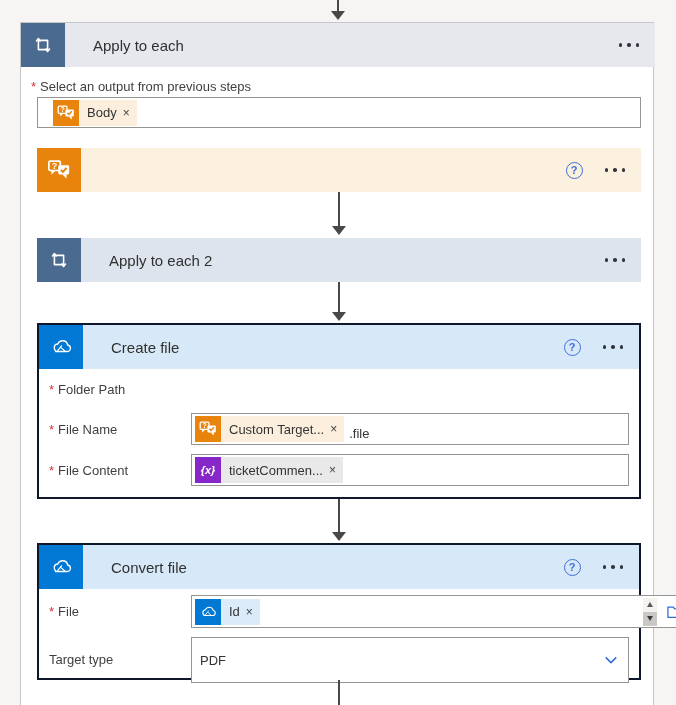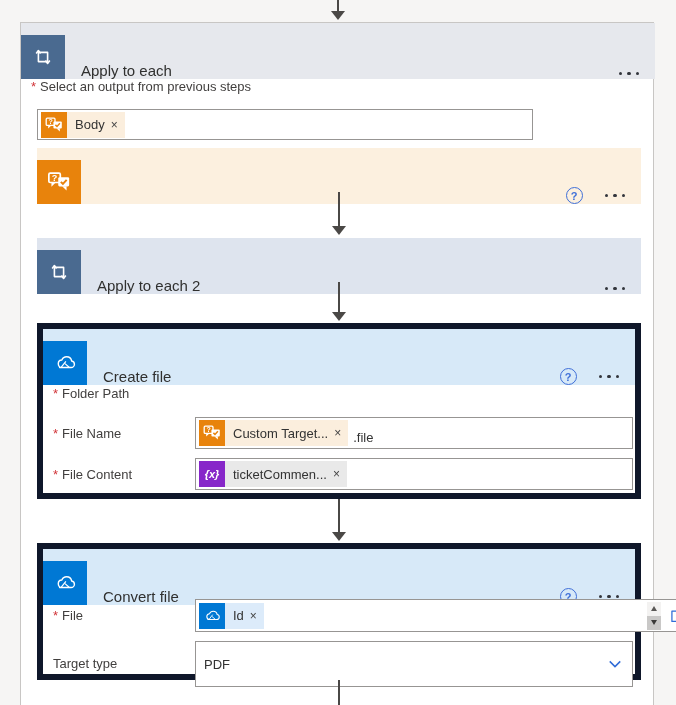--- a/index.html
+++ b/index.html
@@ -6,21 +6,21 @@
   body{width:676px;height:705px;background:#f6f5f4;font-family:"Liberation Sans",sans-serif;position:relative;}
   .canvas{position:absolute;inset:0;}
 
   
   .vline{position:absolute;width:2px;background:#4a4846;}
   .ahead{position:absolute;width:0;height:0;border-left:7px solid transparent;border-right:7px solid transparent;border-top:9px solid #4a4846;}
 
   
   .scope{position:absolute;left:20px;top:22px;width:634px;height:700px;background:#fff;border:1px solid #c8c6c4;box-sizing:border-box;}
 
-  .hdr{position:absolute;display:flex;align-items:flex-end;height:56px;cursor:pointer;}
+  .hdr{position:absolute;display:flex;align-items:center;height:44px;cursor:pointer;gap:12px;}
   .tile{width:44px;height:44px;flex:none;display:flex;align-items:center;justify-content:center;}
   .tile-slate{background:#4a6a90;}
   .tile-orange{background:#e8830c;}
   .tile-blue{background:#0078d4;}
   .hdr-title{margin-left:16px;font-size:15px;color:#30302f;white-space:nowrap;}
   .hdr-right{margin-left:auto;display:flex;align-items:center;gap:22px;margin-right:16px;}
   .dots{display:flex;gap:5px;align-items:center;padding:4px 0;}
   .dots i{width:3.5px;height:3.5px;border-radius:50%;background:#32353c;display:block;}
   .help{width:17px;height:17px;border:1.5px solid #3f6fd8;border-radius:50%;color:#3f6fd8;
         font-size:11px;font-weight:bold;display:flex;align-items:center;justify-content:center;box-sizing:border-box;}
@@ -28,21 +28,21 @@
   .hdr-scope1{left:0;top:0;width:634px;background:#e6e8ed;}
   .hdr-gc{left:16px;top:125px;width:604px;background:#fcf0df;}
   .hdr-scope2{left:16px;top:215px;width:604px;background:#dee4ee;}
 
   .flabel{position:absolute;font-size:13px;color:#413f3e;display:flex;align-items:center;}
   .req{color:#d13438;margin-right:4px;}
 
   .ibox{position:absolute;background:#fff;border:1px solid #979593;box-sizing:border-box;
         display:flex;align-items:center;padding:0 8px;font-size:13px;color:#333;}
 
-  .card{position:absolute;left:16px;width:604px;background:#fff;border:6px solid #0f172a;box-sizing:border-box;}
+  .card{position:absolute;left:16px;width:604px;background:#fff;border:2px solid #0f172a;box-sizing:border-box;}
   .card .hdr{position:absolute;left:0;top:0;width:100%;}
   .hdr-bluebg{background:#d7e9f8;}
 
   .chip{display:inline-flex;align-items:center;height:26px;font-size:13px;color:#333;cursor:pointer;flex:none;}
   .chip .cicon{width:26px;height:26px;flex:none;display:flex;align-items:center;justify-content:center;}
   .chip .ctext{margin:0 6px 0 8px;white-space:nowrap;}
   .chip .x{font-size:12px;color:#444;margin-right:7px;cursor:pointer;}
   .chip-peach{background:#fbeedd;}
   .chip-gray{background:#e9e9e9;}
   .chip-blue{background:#dcebfa;}
@@ -108,21 +108,21 @@
             <i></i>
           </div>
       </div>
     </div>
 
     <div class="flabel" style="left:10px;top:56px">
       <span class="req">*</span>
       <span>Select an output from previous steps</span>
     </div>
 
-    <div class="ibox" style="left:16px;top:86px;width:496px;height:31px;padding:0 3px">
+    <div class="ibox" style="left:16px;top:74px;width:604px;height:31px;padding:0 15px">
       <span class="chip chip-peach">
         <span class="cicon tile-orange">
           <svg width="20" height="20">
               <use href="#icon-bubbles"></use>
             </svg>
         </span>
         <span class="ctext">Body</span>
         <span class="x">×</span>
       </span>
     </div>

